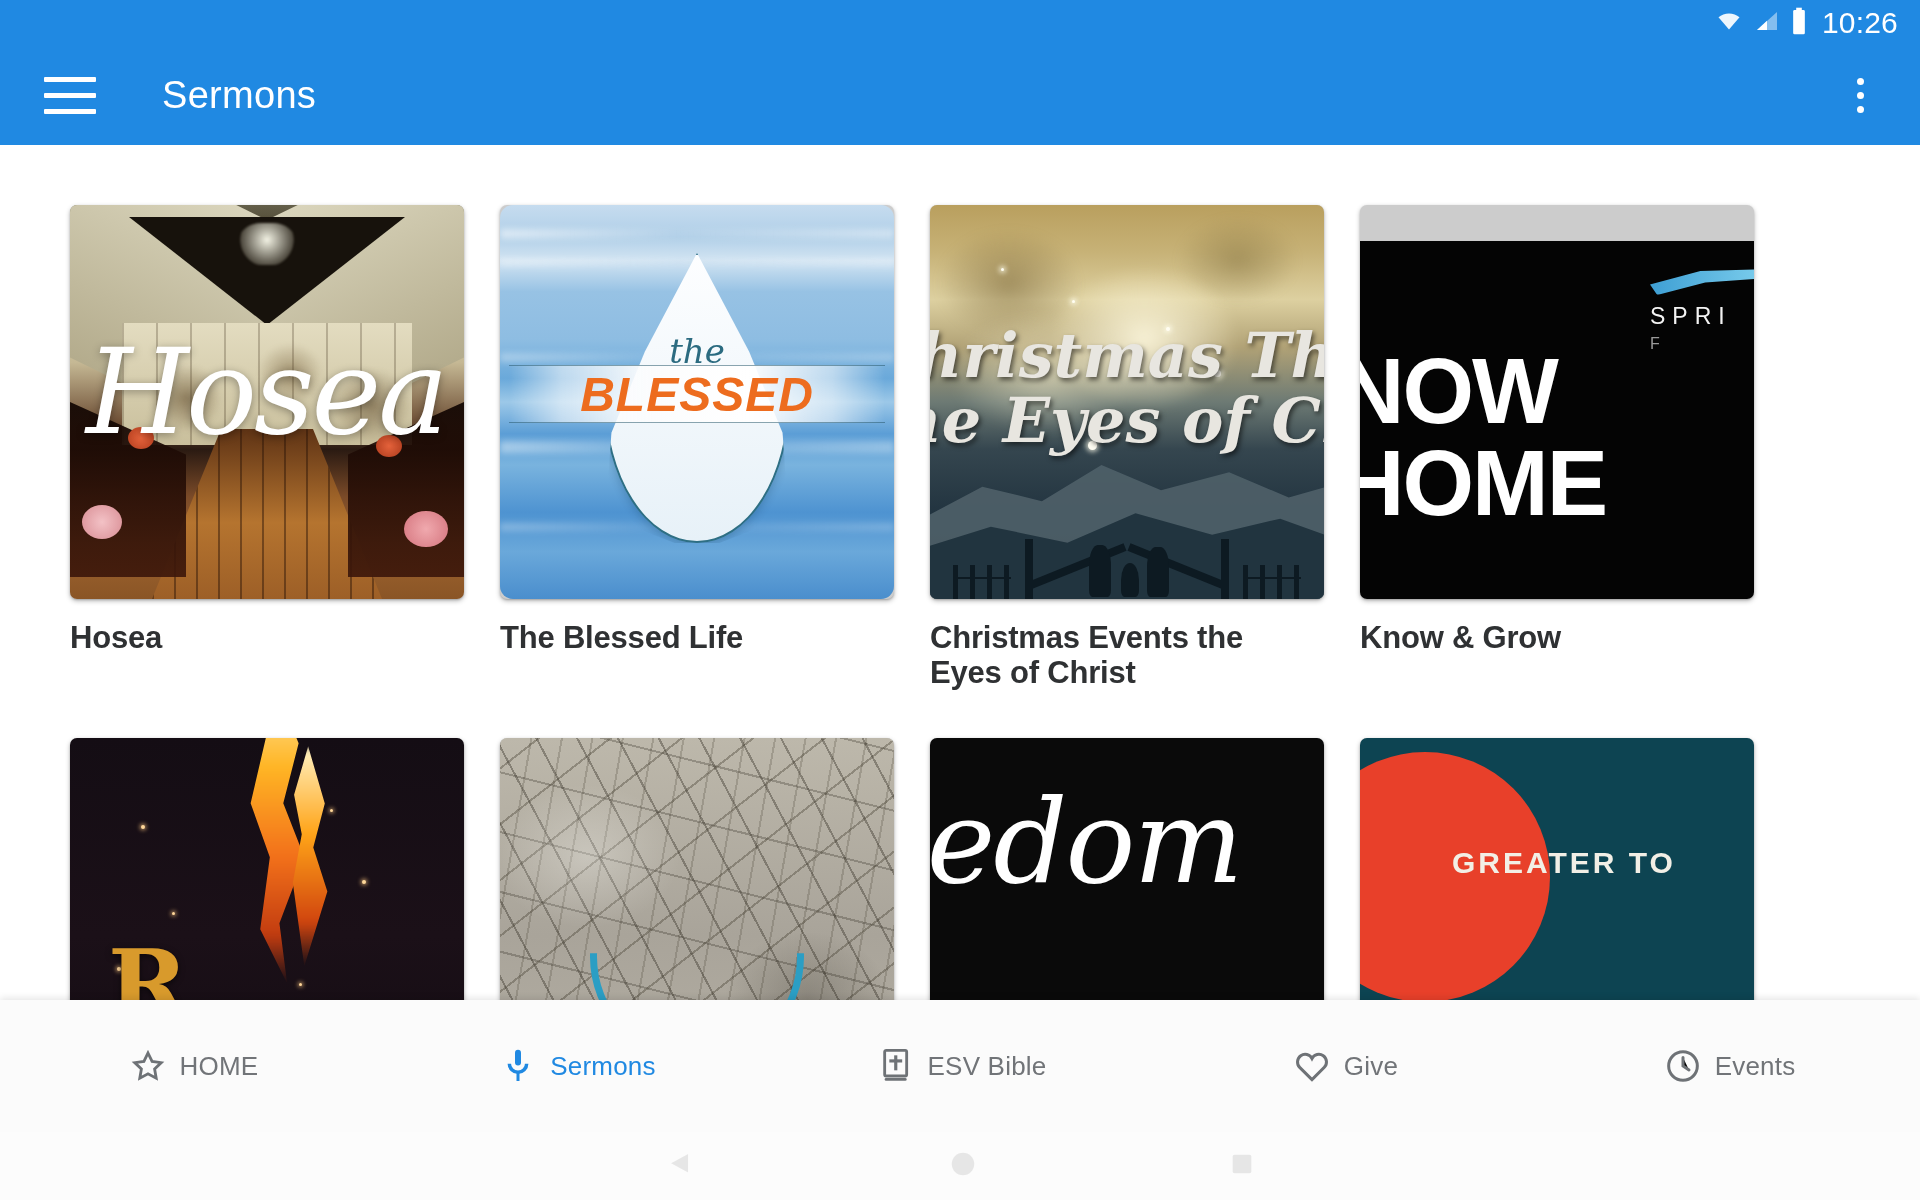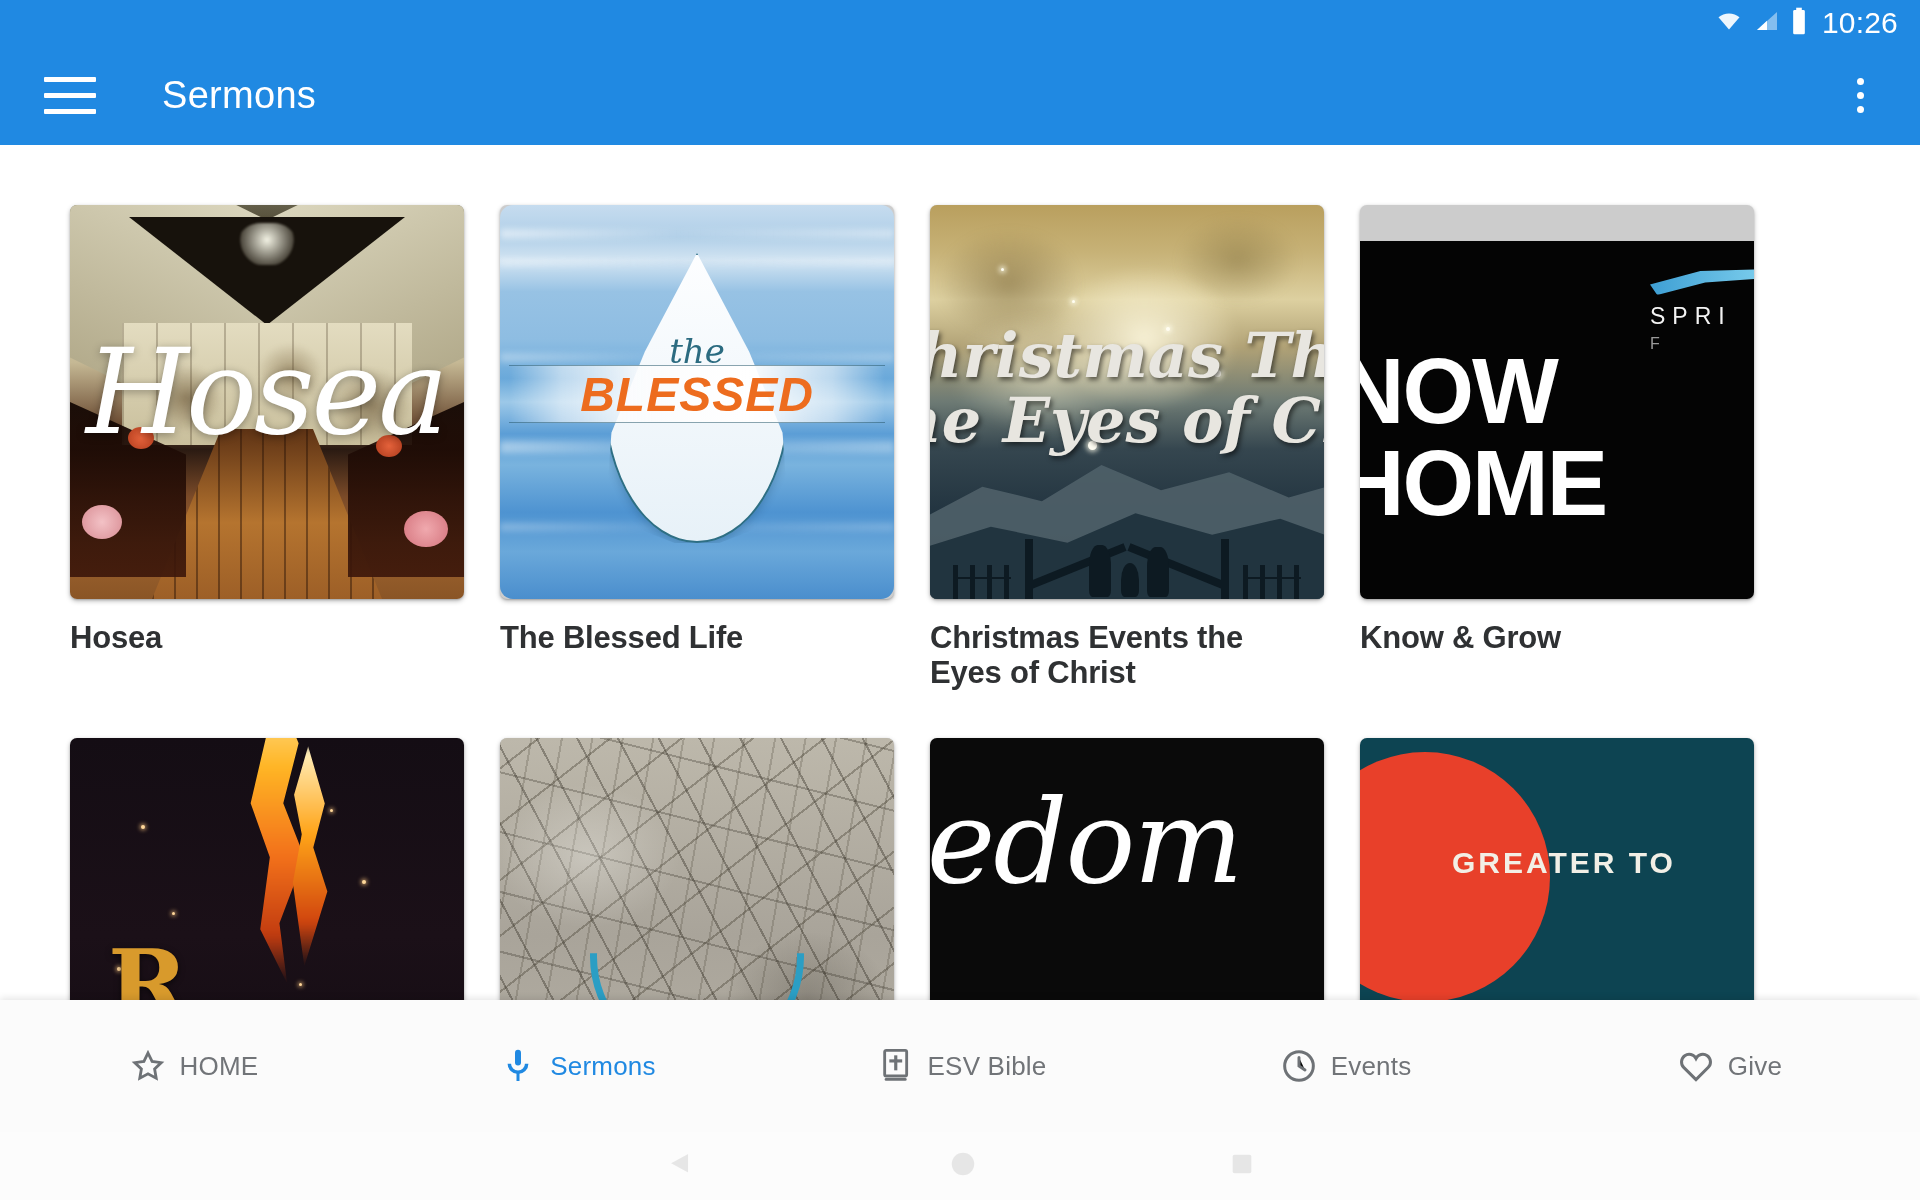--- a/index.html
+++ b/index.html
@@ -841,34 +841,34 @@
           <rect x="8.0" y="8.0" width="7.7" height="1.9" fill="#6e7276"></rect>
           <rect x="5.2" y="19.2" width="13.2" height="1.7" rx="0.8" fill="#6e7276"></rect>
         </svg>
       </span>
       <span class="nav-label">ESV Bible</span>
     </div>
 
     <div class="nav-item">
       <span class="nav-icon">
         <svg width="40" height="40" viewBox="0 0 24 24">
+            <path fill="none" stroke="#6e7276" stroke-width="1.8" d="M12 20.2 4.6 12.8a4.6 4.6 0 1 1 7.4-5.3 4.6 4.6 0 1 1 7.4 5.3L12 20.2z"></path>
+          </svg>
+      </span>
+      <span class="nav-label">Give</span>
+    </div>
+
+    <div class="nav-item">
+      <span class="nav-icon">
+        <svg width="40" height="40" viewBox="0 0 24 24">
           <circle cx="12" cy="12" r="8.6" fill="none" stroke="#6e7276" stroke-width="1.8"></circle>
           <path stroke="#6e7276" stroke-width="1.8" stroke-linecap="round" d="M12 6.9V12l3.6 2.4"></path>
         </svg>
       </span>
       <span class="nav-label">Events</span>
-    </div>
-
-    <div class="nav-item">
-      <span class="nav-icon">
-        <svg width="40" height="40" viewBox="0 0 24 24">
-            <path fill="none" stroke="#6e7276" stroke-width="1.8" d="M12 20.2 4.6 12.8a4.6 4.6 0 1 1 7.4-5.3 4.6 4.6 0 1 1 7.4 5.3L12 20.2z"></path>
-          </svg>
-      </span>
-      <span class="nav-label">Give</span>
     </div>
 
   </div>
 
   <div class="sys-nav">
     <span class="sys-btn">
       <svg width="34" height="34" viewBox="0 0 24 24">
           <path fill="#111111" d="M17 5 5 11.5 17 18z"></path>
         </svg>
     </span>

